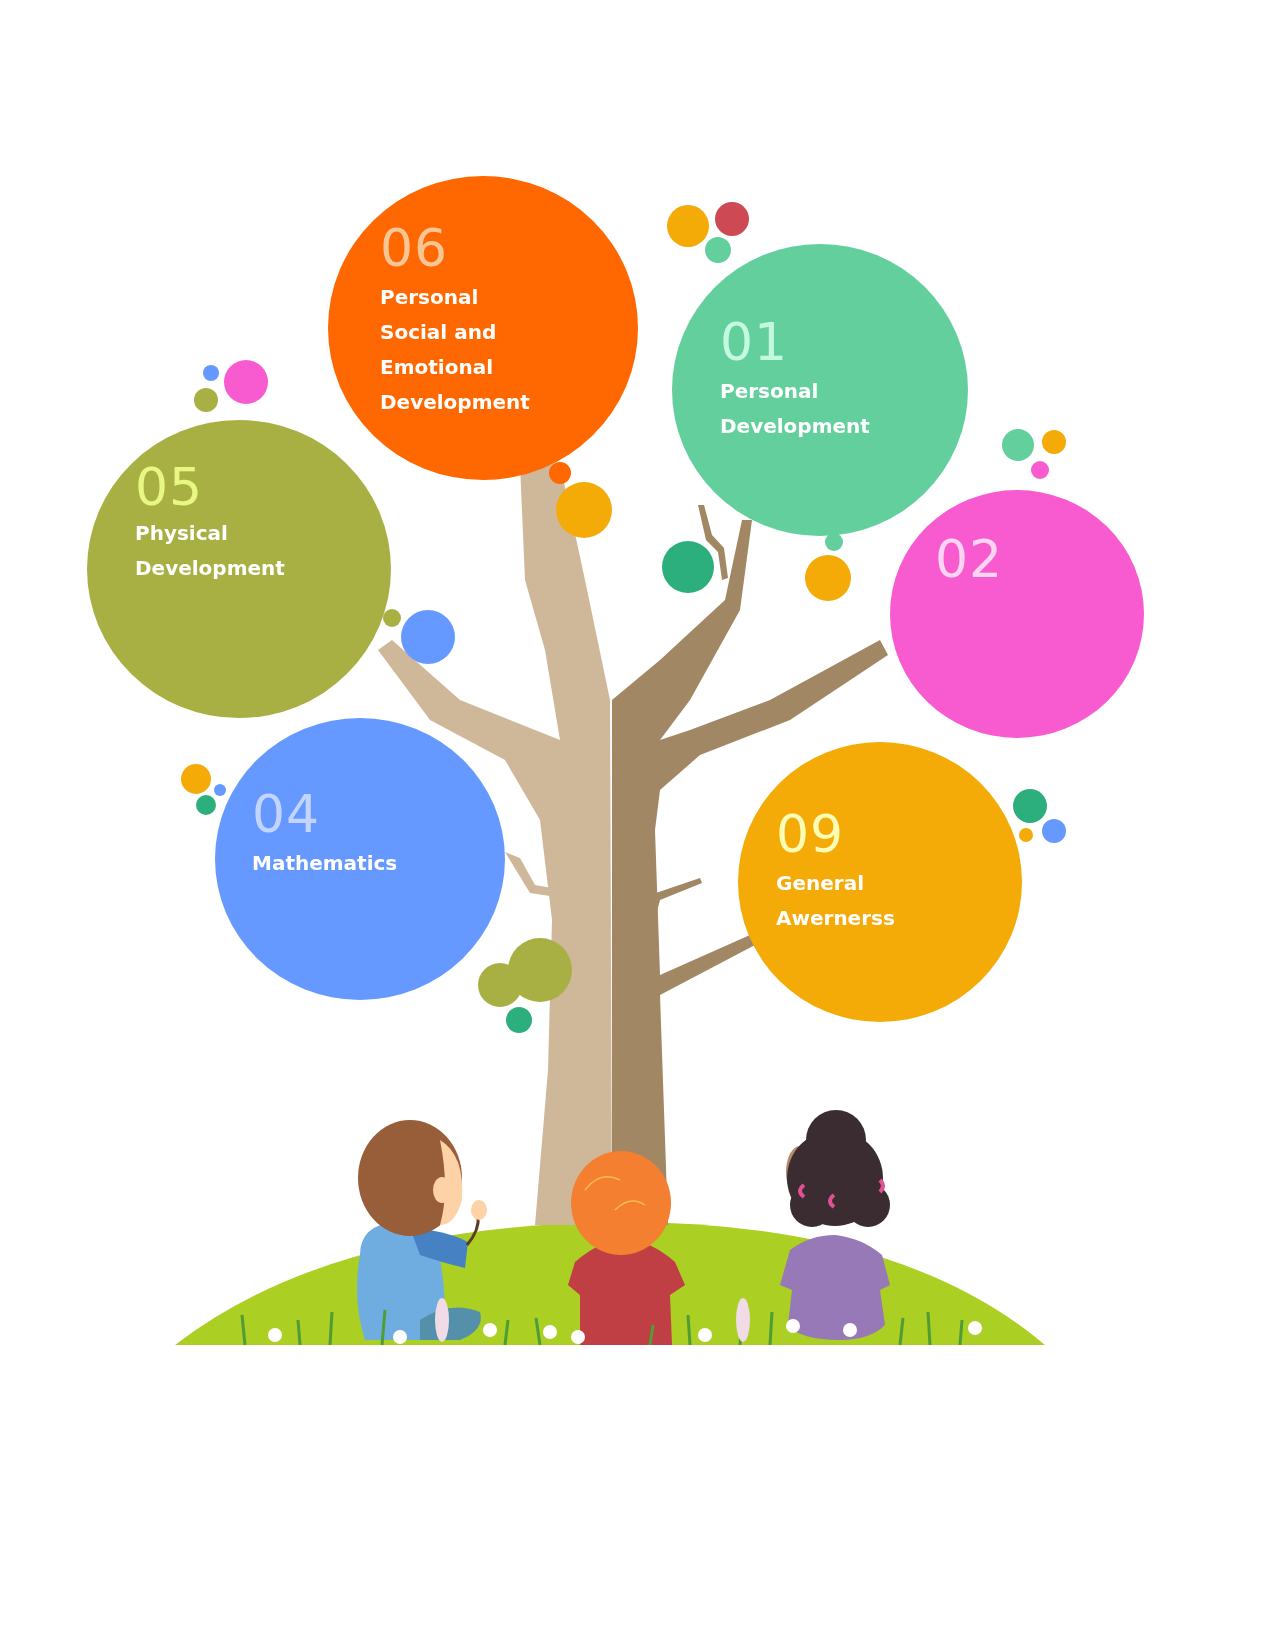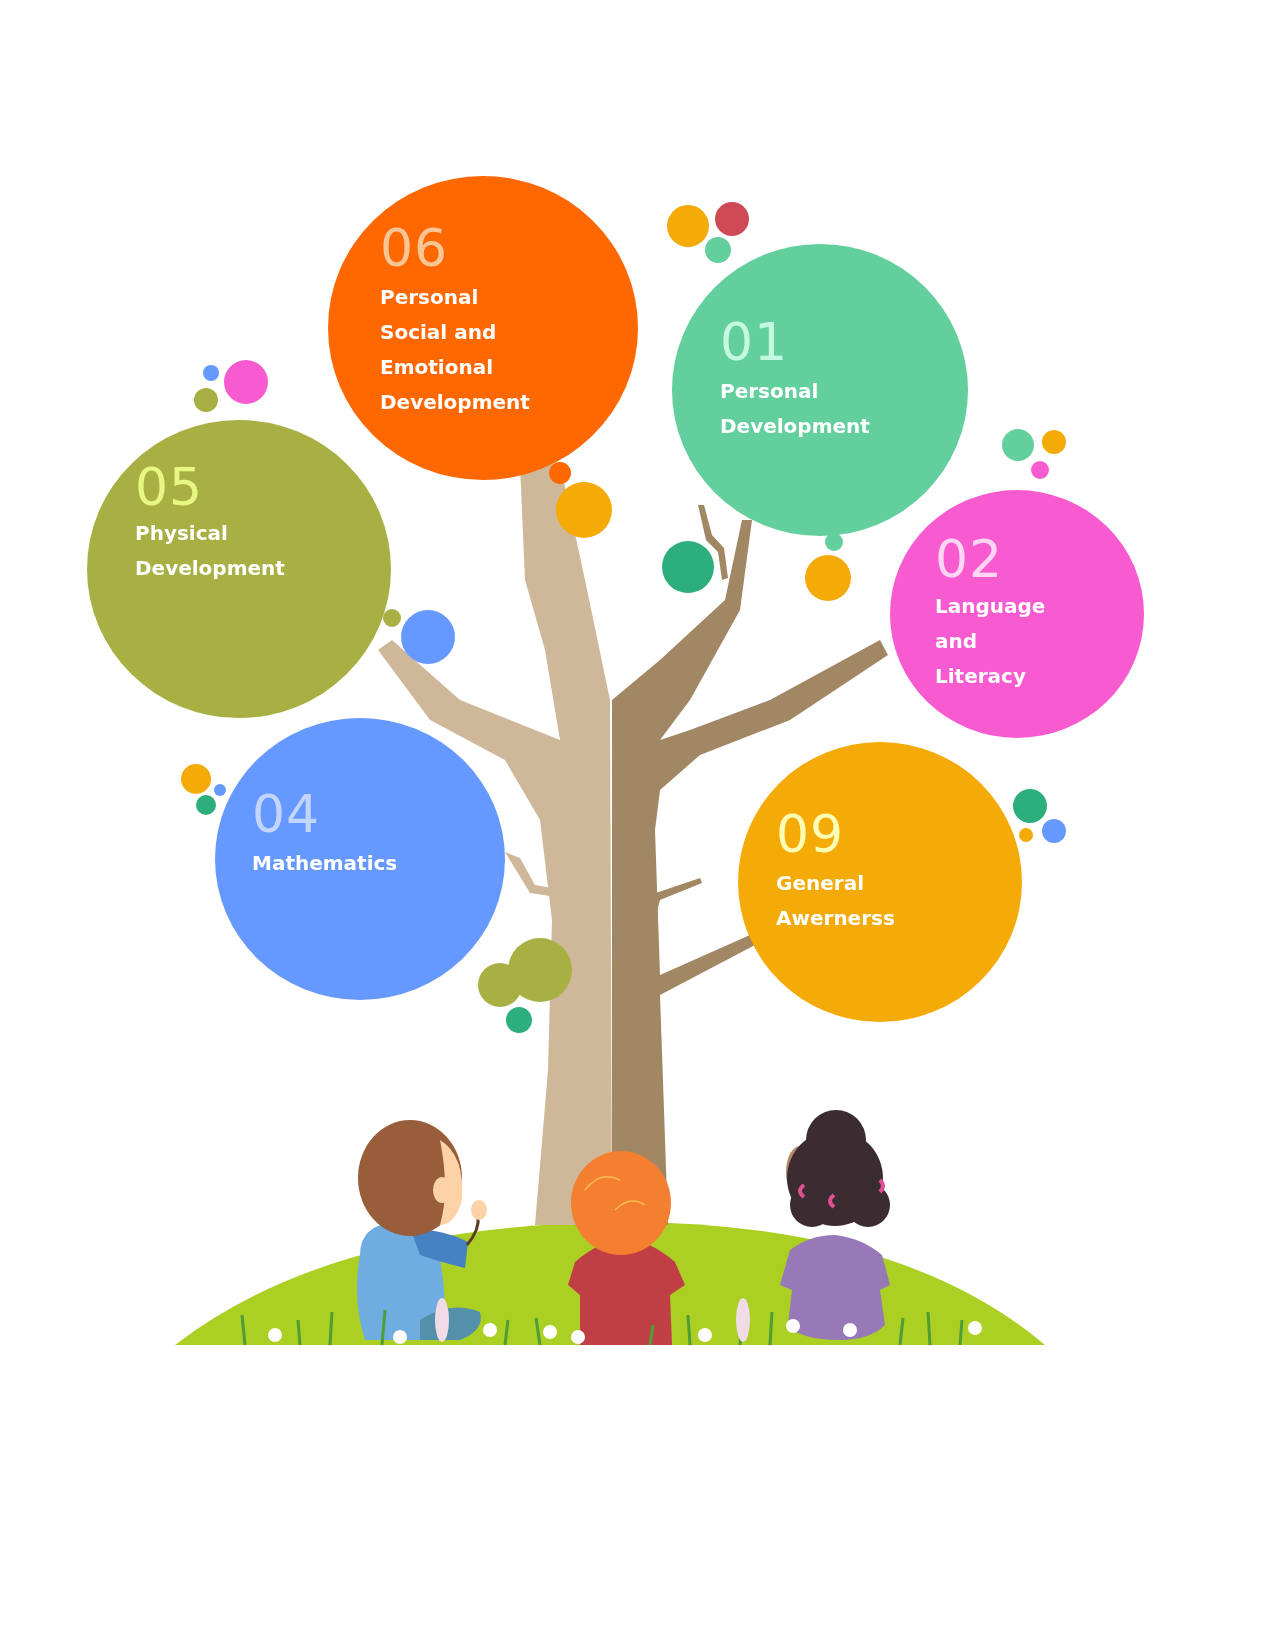--- a/index.html
+++ b/index.html
@@ -139,25 +139,20 @@
   <div class="num" style="color:#c5f8e1;">01</div>
   <div class="label" style="margin-top:6px;">
     <span>Personal</span>
     <span>Development</span>
   </div>
 </div>
 
 <div class="bubble" style="left:890px; top:490px; width:254px; height:248px; background:#f85bd0;"></div>
 <div class="bubble-text" style="left:935px; top:533px;">
   <div class="num" style="color:#fdd4f1;">02</div>
-  <div class="label" style="margin-top:4px;">
-    <span>Language</span>
-    <span>and</span>
-    <span>Literacy</span>
-  </div>
 </div>
 
 <div class="bubble" style="left:738px; top:742px; width:284px; height:280px; background:#f4aa07;"></div>
 <div class="bubble-text" style="left:776px; top:808px;">
   <div class="num" style="color:#fffcb3;">09</div>
   <div class="label" style="margin-top:6px;">
     <span>General</span>
     <span>Awernerss</span>
   </div>
 </div>

